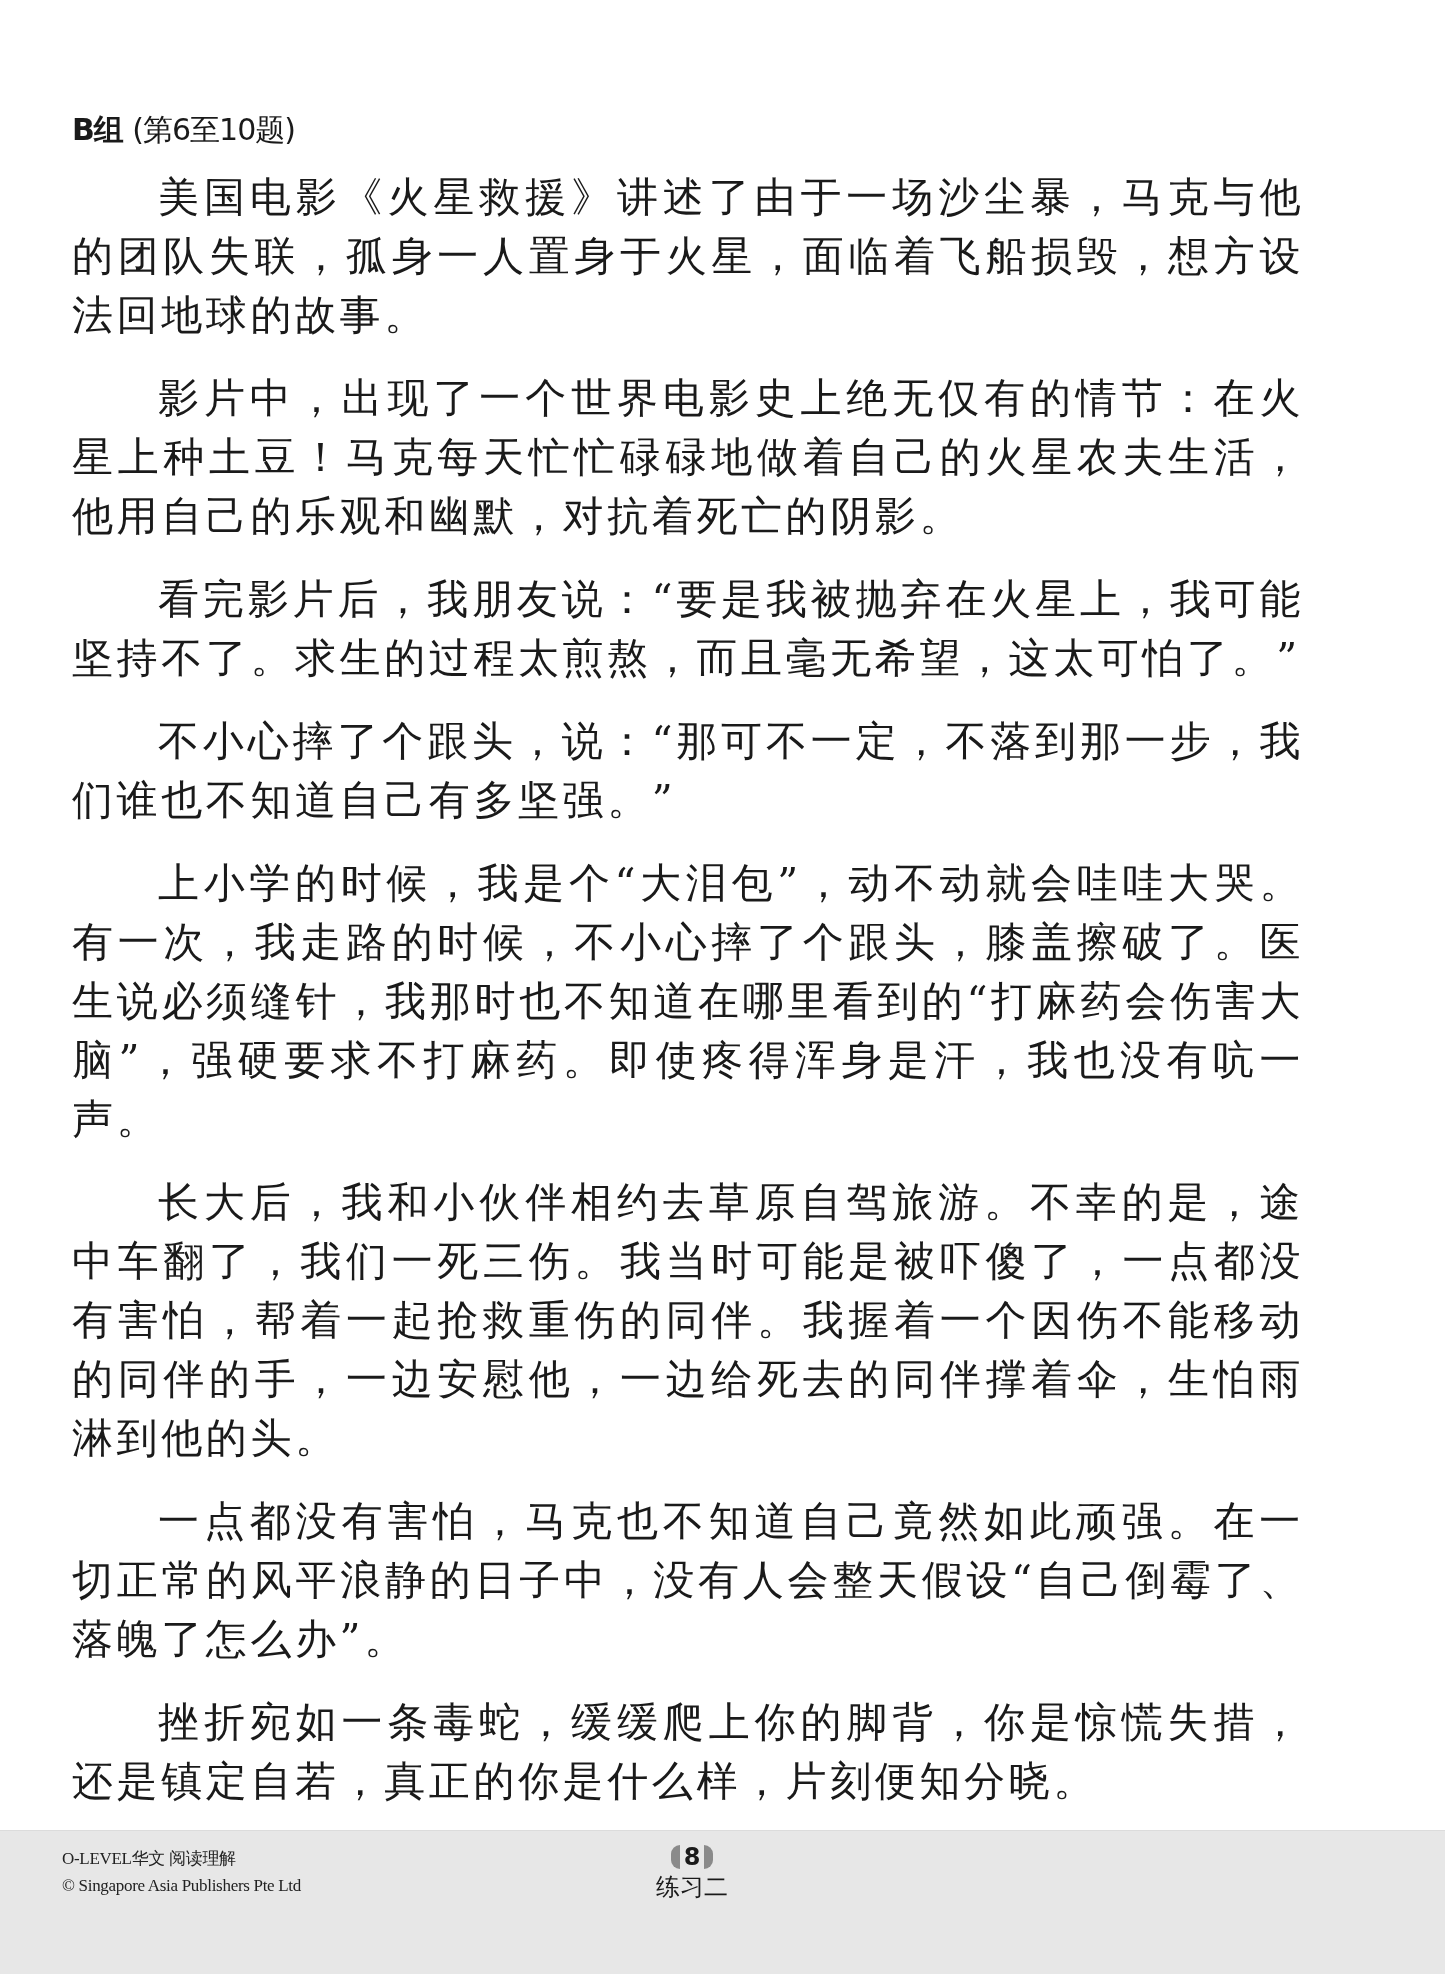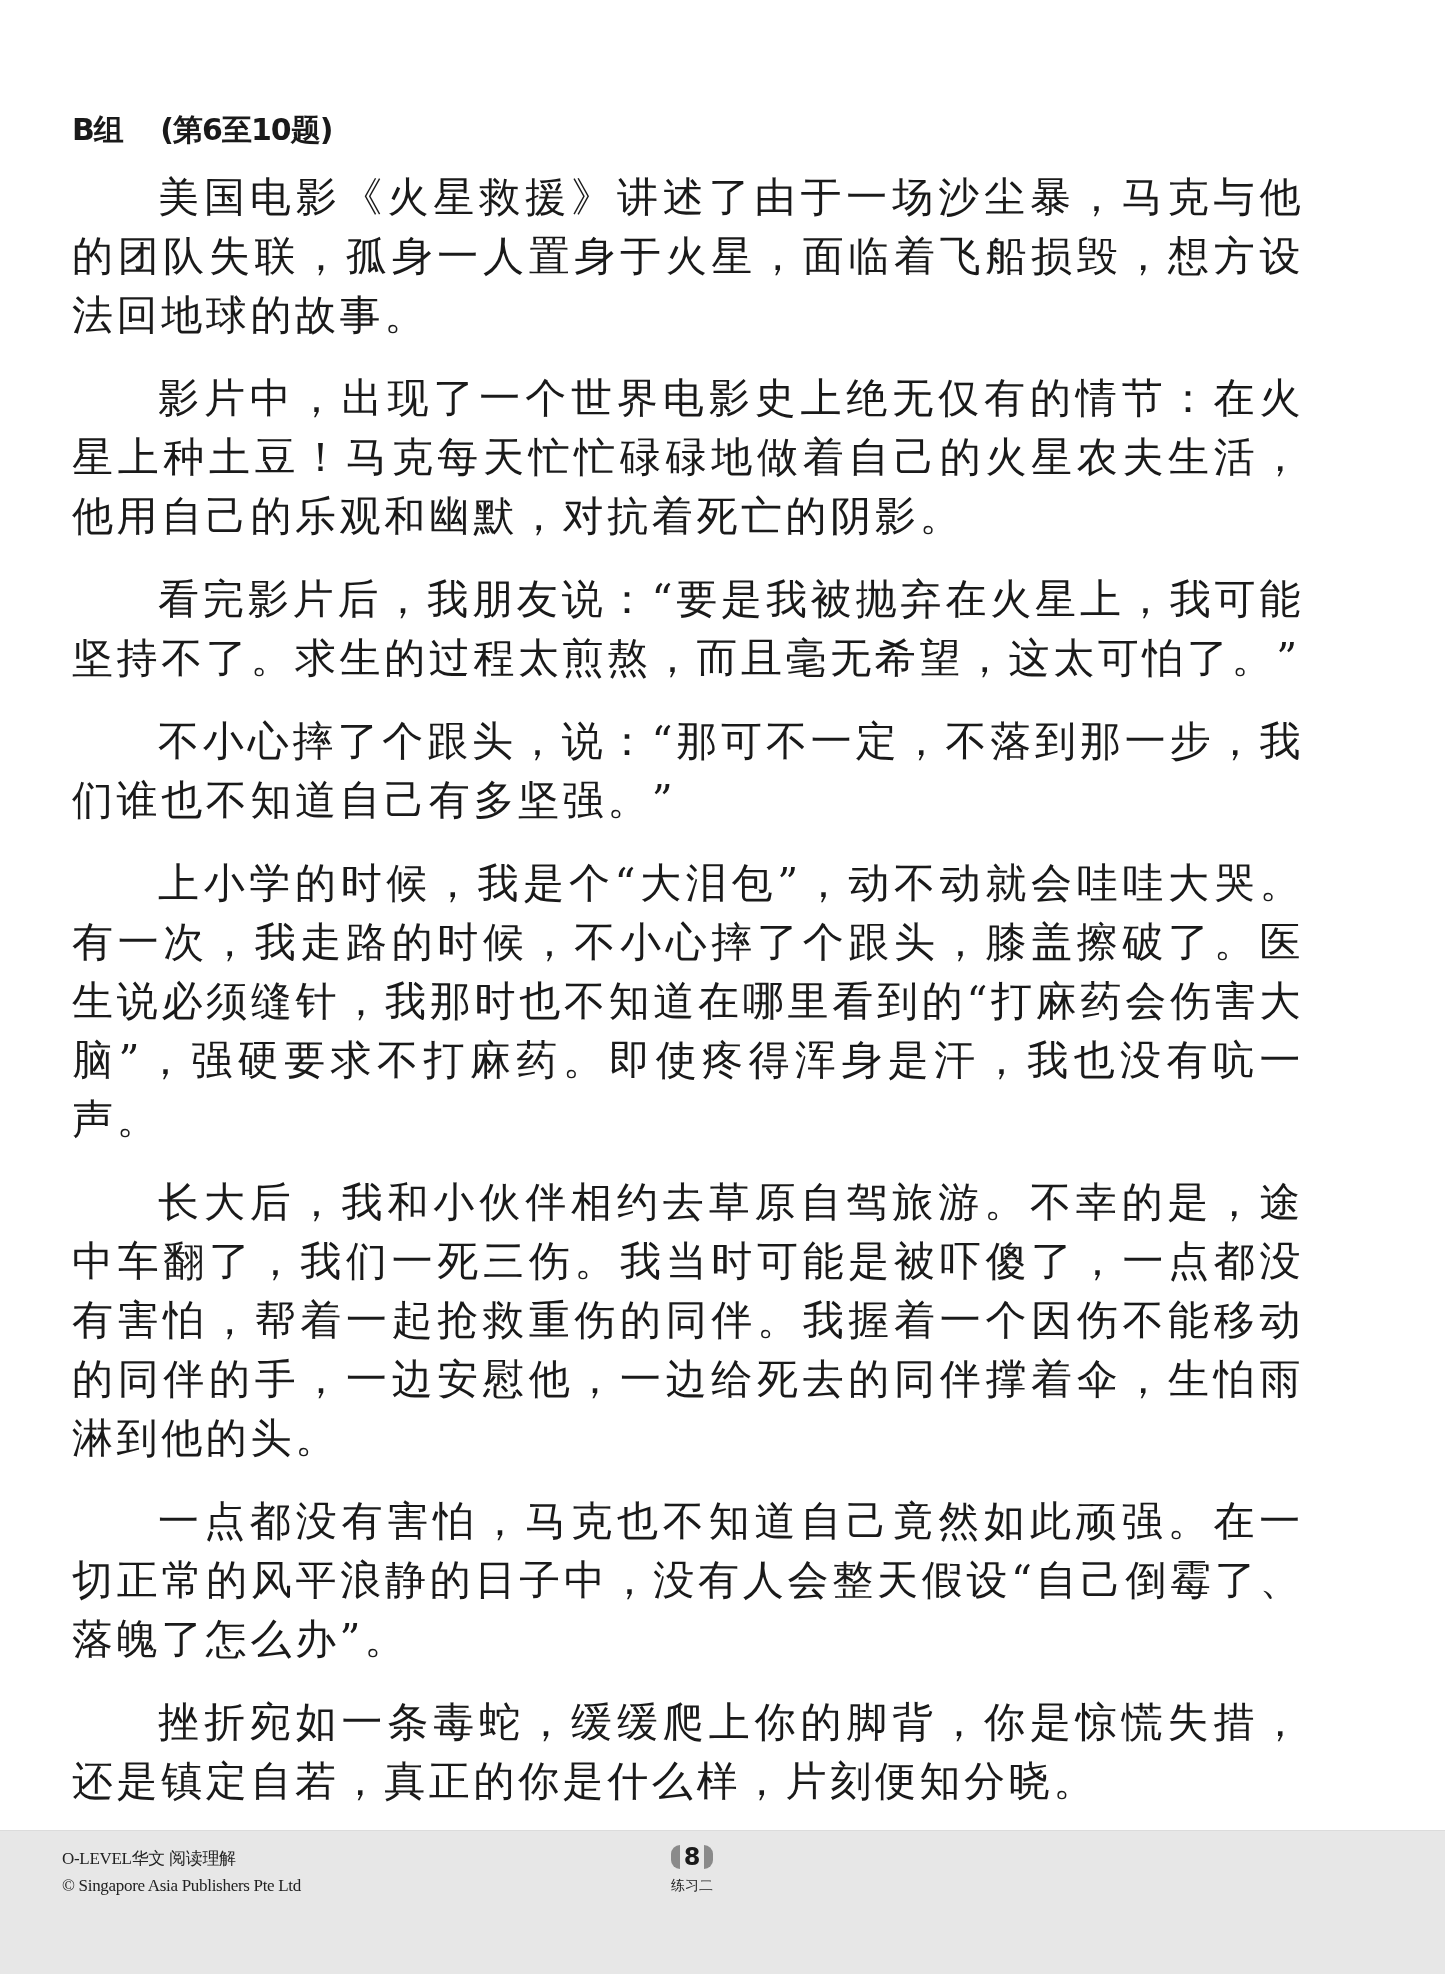--- a/index.html
+++ b/index.html
@@ -6,21 +6,21 @@
     body {
       width: 1445px; height: 1974px; background: #ffffff; position: relative; overflow: hidden;
       font-family: "DejaVu Serif", "Liberation Serif", serif; color: #1a1a1a;
     }
     .page { position: absolute; left: 0; top: 0; width: 1445px; height: 1830px; }
     .heading {
       position: absolute; left: 72px; top: 110px;
       font-family: "DejaVu Sans", "Liberation Sans", sans-serif; font-size: 30px; font-weight: bold;
       letter-spacing: -1px; color: #1a1a1a;
     }
-    .heading .sub { font-weight: bold; margin-left: 28px; }
+    .heading .sub { font-weight: normal; }
     .body-text {
       position: absolute; left: 72px; top: 168px; width: 1232px;
     }
     .para {
       font-size: 41px; line-height: 59px; letter-spacing: 3.6px; text-indent: 86px;
       margin: 0 0 24px 0; text-align: justify; text-justify: inter-character;
     }
     .underlined { text-decoration-thickness: 2px; text-underline-offset: 12px; }
     .footer {
       position: absolute; left: 0; top: 1830px; width: 1445px; height: 144px; background: #e7e7e7;
@@ -33,21 +33,21 @@
     .footer-left .line { display: block; letter-spacing: -0.3px; }
     .footer-center {
       position: absolute; left: 652px; top: 12px; width: 80px; text-align: center;
       font-family: "DejaVu Sans", "Liberation Sans", sans-serif; color: #1a1a1a;
     }
     .page-badge { display: flex; align-items: center; justify-content: center; gap: 4px; height: 28px; }
     .half-disc { width: 9px; height: 24px; background: #8a8a8a; }
     .half-disc.left { border-radius: 12px 0 0 12px; }
     .half-disc.right { border-radius: 0 12px 12px 0; }
     .page-num { font-size: 24px; font-weight: bold; line-height: 28px; }
-    .section-label { font-size: 14px; margin-top: 6px; }
+    .section-label { font-size: 24px; }
   </style>
 </head>
 <body>
 
 <div class="page">
   <div class="heading">
     <span>B组</span>
     <span class="sub">(第6至10题)</span>
   </div>
 

